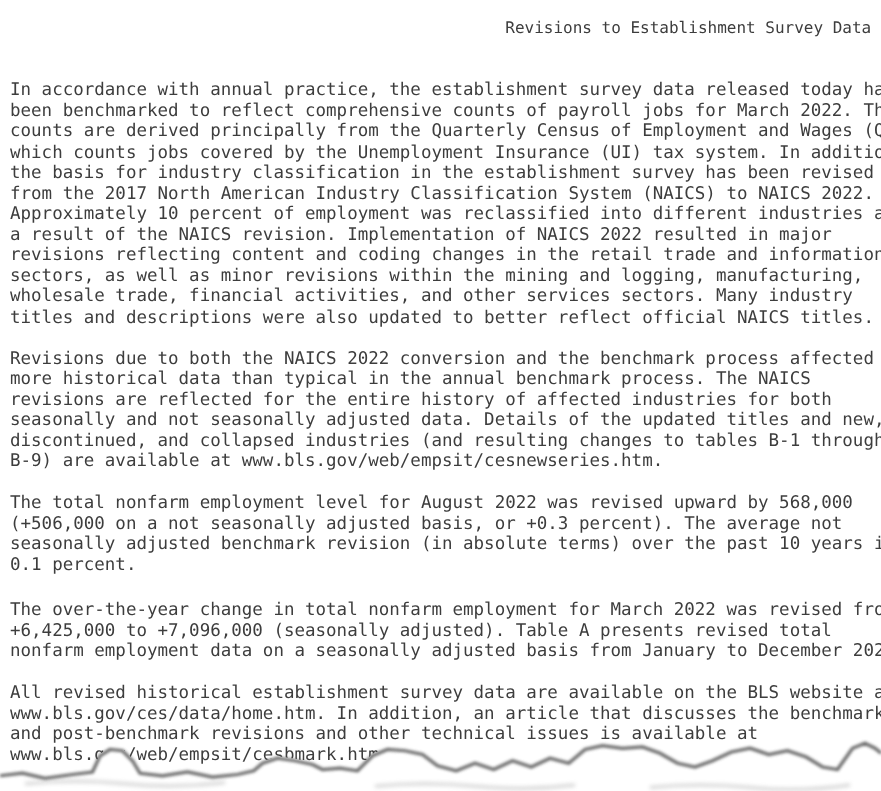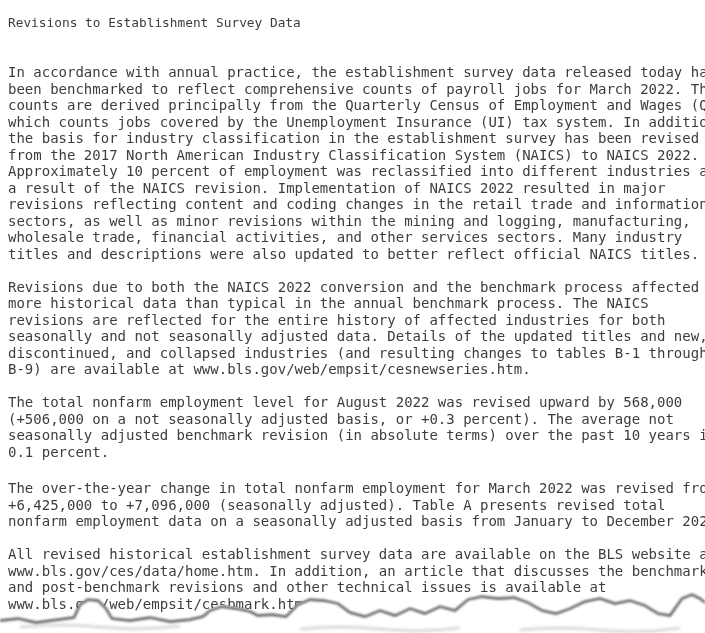--- a/index.html
+++ b/index.html
@@ -14,21 +14,21 @@
     overflow: hidden;
     font-family: "DejaVu Sans Mono", "Liberation Mono", monospace;
     color: #3d3d3d;
   }
   .page {
     padding: 14px 0 0 8px;
   }
   .doc-title {
     font-size: 12.8px;
     line-height: 17px;
-    text-align: left;
+    text-align: right;
     padding-right: 8px;
     white-space: pre;
   }
   .para {
     font-family: inherit;
     font-size: 14px;
     line-height: 16.5px;
     white-space: pre;
     margin: 16.5px 0 0 0;
   }

